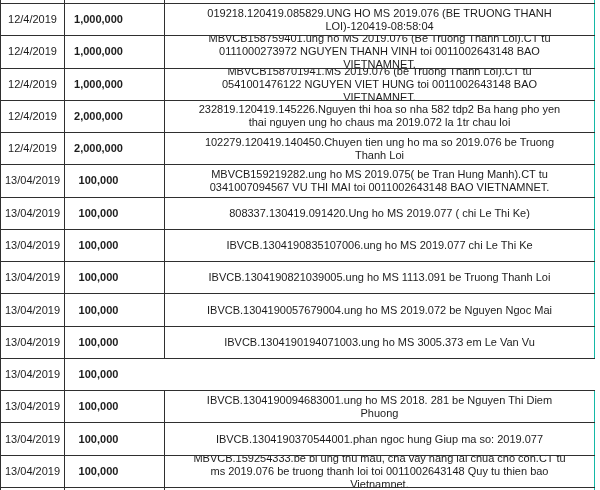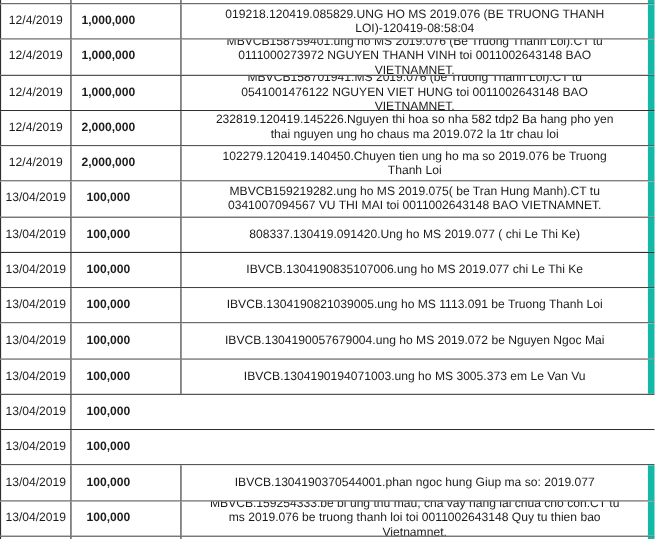--- a/index.html
+++ b/index.html
@@ -41,21 +41,21 @@
     display: flex;
     align-items: center;
     justify-content: center;
     text-align: center;
     font-size: 11px;
     line-height: 13px;
     overflow: hidden;
   }
   .cell.date   { width: 64px; flex: 0 0 auto; }
   .cell.amount { width: 68px; flex: 0 0 auto; font-weight: bold; }
-  .cell.desc   { flex: 1 1 auto; border-right: 6px solid #14b8a6; padding: 1px 24px; margin-left: 32px; }
+  .cell.desc   { flex: 1 1 auto; border-right: 1px solid #14b8a6; padding: 1px 24px; margin-left: 32px; }
 </style>
 </head>
 <body>
 
 <div class="screen">
   <div class="table">
 
     <div class="row sliver-top">
       <div class="cell date"></div>
       <div class="cell amount"></div>
@@ -129,20 +129,21 @@
   </div>
 
   <div class="row">
     <div class="cell date">13/04/2019</div>
     <div class="cell amount">100,000</div>
   </div>
 
   <div class="row">
     <div class="cell date">13/04/2019</div>
     <div class="cell amount">100,000</div>
+    <div class="cell desc">IBVCB.1304190094683001.ung ho MS 2018. 281 be Nguyen Thi Diem Phuong</div>
   </div>
 
   <div class="row">
     <div class="cell date">13/04/2019</div>
     <div class="cell amount">100,000</div>
     <div class="cell desc">IBVCB.1304190370544001.phan ngoc hung Giup ma so: 2019.077</div>
   </div>
 
   <div class="row">
     <div class="cell date">13/04/2019</div>

